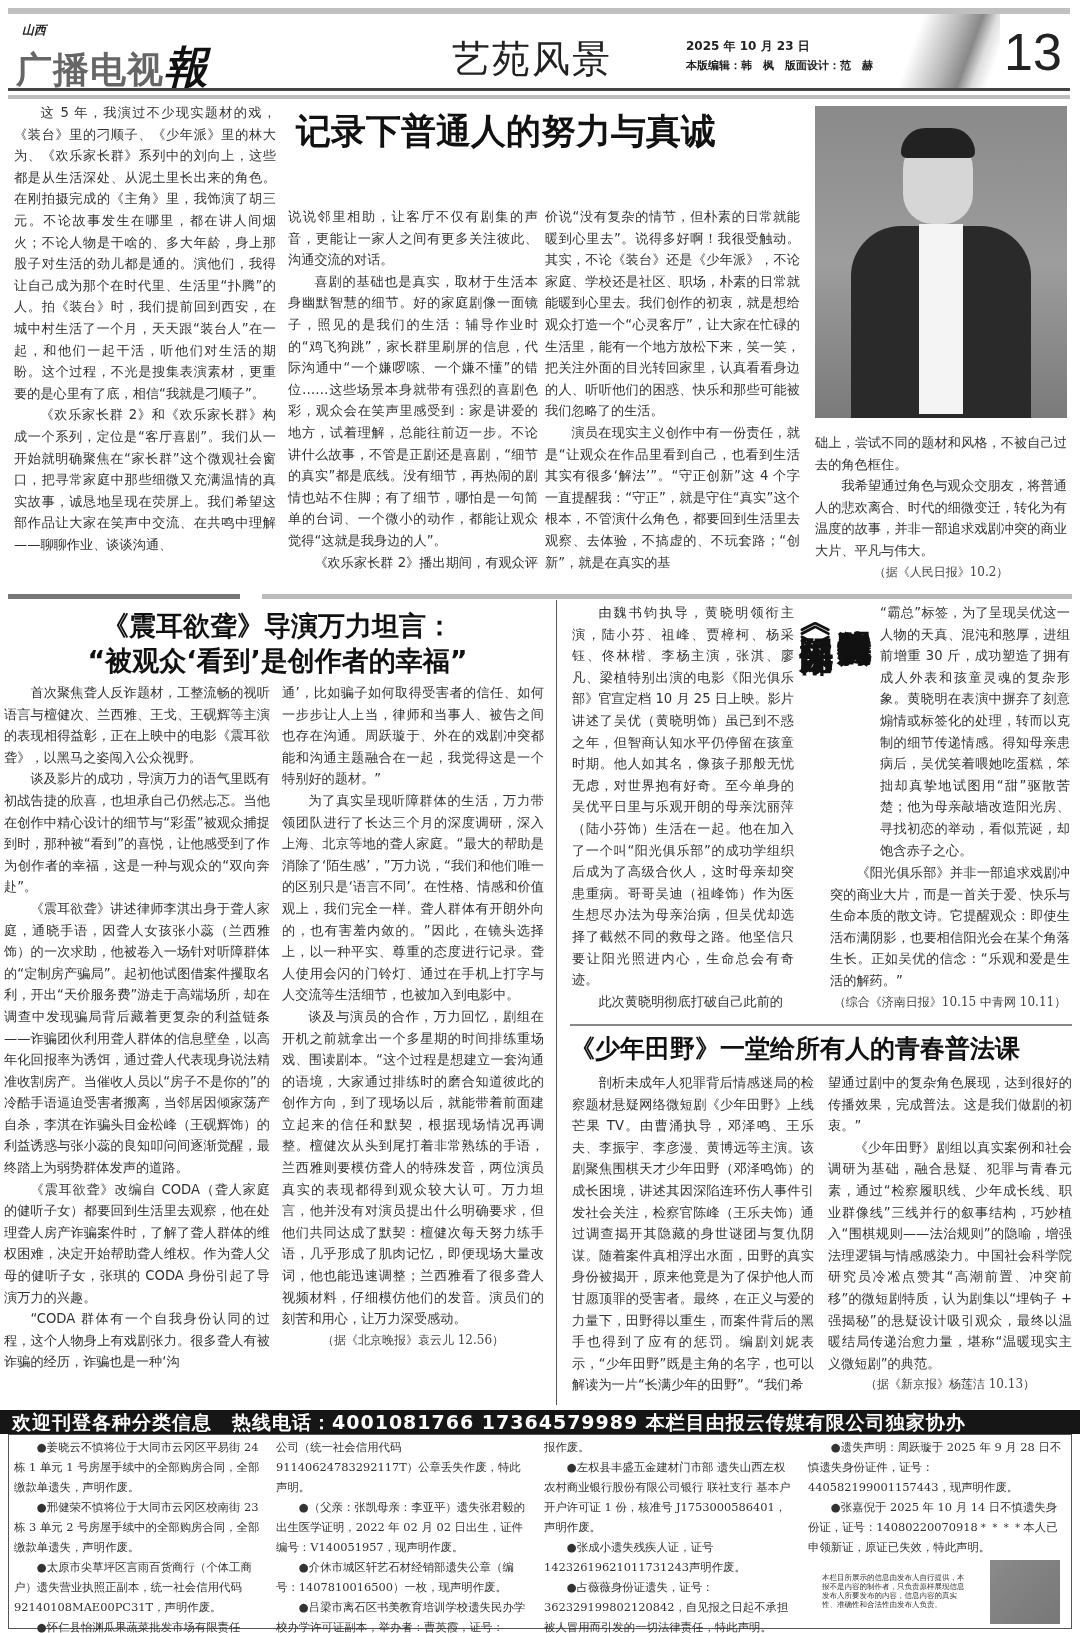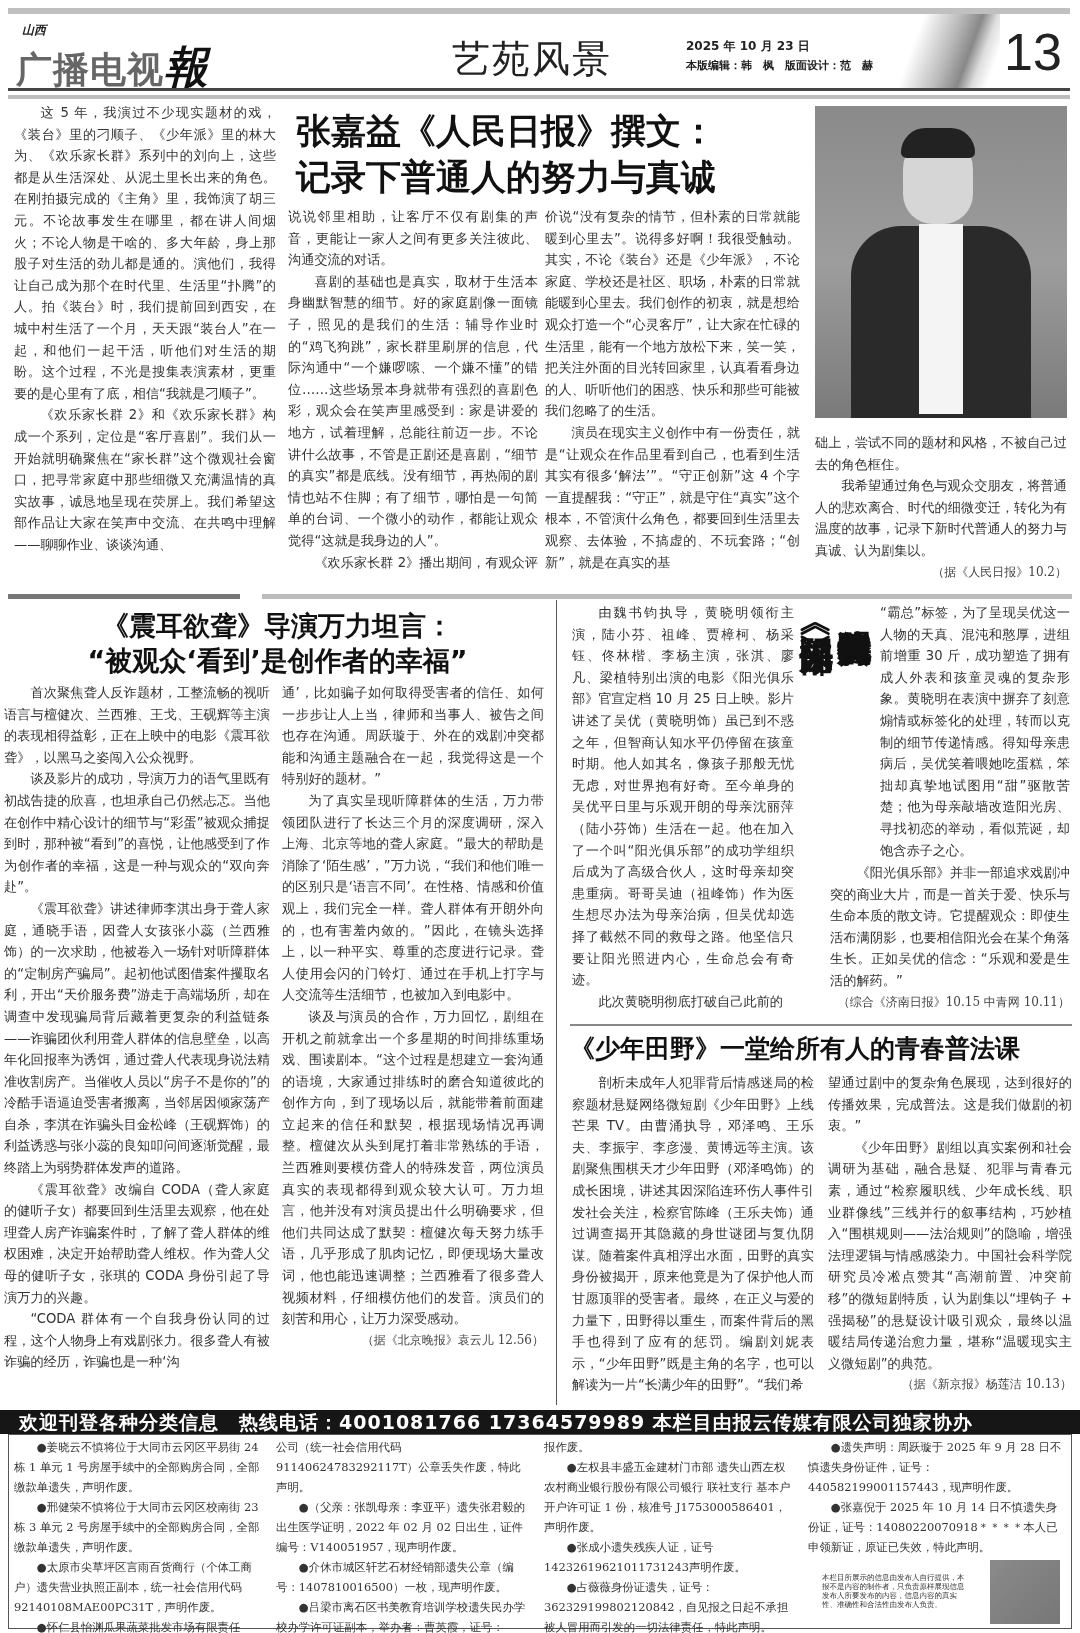--- a/index.html
+++ b/index.html
@@ -14,28 +14,28 @@
 .brand b{color:#111;font-style:italic;font-size:44px}
 .section-title{left:452px;top:34px;font-size:38px;color:#222;letter-spacing:2px}
 .date{left:686px;top:38px;font-size:12px;font-weight:bold}
 .editors{left:686px;top:58px;font-size:11px;font-weight:bold}
 .swoosh{left:880px;top:14px;width:120px;height:76px;background:linear-gradient(110deg,#fff 30%,#bbb 55%,#888 70%,#ddd 80%,#fff 90%)}
 .pagenum{left:1004px;top:22px;font-size:52px;font-family:"Liberation Sans",sans-serif}
 .col{font-size:13.2px;line-height:21.6px;text-align:justify;color:#333}
 .col p{text-indent:2em}
 .col p.noind{text-indent:0}
 .headline{font-weight:bold;color:#111;font-family:"DejaVu Sans",sans-serif}
-.src{text-align:right;font-size:12px;font-family:"DejaVu Serif",serif;color:#444}
+.src{text-align:center;font-size:12px;font-family:"DejaVu Serif",serif;color:#444}
 .photo{left:815px;top:106px;width:252px;height:312px;background:linear-gradient(180deg,#8a8a8a,#9d9d9d 50%,#7a7a7a);overflow:hidden}
 .photo .head{position:absolute;left:88px;top:28px;width:70px;height:90px;border-radius:35px 35px 30px 30px;background:#d6d6d6}
 .photo .hair{position:absolute;left:86px;top:22px;width:74px;height:30px;border-radius:35px 35px 8px 8px;background:#222}
 .photo .suit{position:absolute;left:36px;top:120px;width:180px;height:200px;border-radius:50px 50px 0 0;background:#2a2a2a}
 .photo .shirt{position:absolute;left:104px;top:118px;width:44px;height:190px;background:#f4f4f4}
 .vtitle{writing-mode:vertical-rl;font-weight:bold;color:#111}
-.ad-banner{left:0;top:1410px;width:1080px;height:24px;background:#161616;color:#fff;font-weight:bold;font-size:19px;letter-spacing:1px;line-height:24px;padding-left:19px;white-space:nowrap}
+.ad-banner{left:0;top:1410px;width:1080px;height:24px;background:#161616;color:#fff;font-weight:bold;font-size:19px;letter-spacing:1px;line-height:24px;padding-left:12px;white-space:nowrap}
 .ad-box{left:8px;top:1434px;width:1064px;height:195px;border:1px solid #555}
 .ad-col{font-size:11.4px;line-height:20px;color:#333;font-family:"DejaVu Serif",serif}
 .ad-col p{text-indent:2em}
 .ad-col p.noind{text-indent:0}
 .disclaimer{font-size:7.5px;line-height:9px;color:#333;font-weight:normal}
 .qr{background:linear-gradient(135deg,#8a8a8a,#777);}
 .vline{background:#555;width:1px}
 </style>
 </head>
 <body>
@@ -51,41 +51,40 @@
   <div class="abs pagenum">13</div>
   <div class="abs mh-bot"></div>
 </div>
 
 <div class="abs bar" style="left:8px;top:95px;width:1062px;height:4px"></div>
 <div class="abs col" style="left:14px;top:102px;width:262px">
   <p>这 5 年，我演过不少现实题材的戏，《装台》里的刁顺子、《少年派》里的林大为、《欢乐家长群》系列中的刘向上，这些都是从生活深处、从泥土里长出来的角色。在刚拍摄完成的《主角》里，我饰演了胡三元。不论故事发生在哪里，都在讲人间烟火；不论人物是干啥的、多大年龄，身上那股子对生活的劲儿都是通的。演他们，我得让自己成为那个在时代里、生活里“扑腾”的人。拍《装台》时，我们提前回到西安，在城中村生活了一个月，天天跟“装台人”在一起，和他们一起干活，听他们对生活的期盼。这个过程，不光是搜集表演素材，更重要的是心里有了底，相信“我就是刁顺子”。</p>
   <p>《欢乐家长群 2》和《欢乐家长群》构成一个系列，定位是“客厅喜剧”。我们从一开始就明确聚焦在“家长群”这个微观社会窗口，把寻常家庭中那些细微又充满温情的真实故事，诚恳地呈现在荧屏上。我们希望这部作品让大家在笑声中交流、在共鸣中理解——聊聊作业、谈谈沟通、</p>
 </div>
 <div class="abs headline" style="left:296px;top:108px;width:510px;font-size:35px;line-height:46px">
-  <div>张嘉益《人民日报》撰文：</div>
   <div>记录下普通人的努力与真诚</div>
 </div>
 <div class="abs col" style="left:288px;top:206px;width:250px">
   <p class="noind">说说邻里相助，让客厅不仅有剧集的声音，更能让一家人之间有更多关注彼此、沟通交流的对话。</p>
   <p>喜剧的基础也是真实，取材于生活本身幽默智慧的细节。好的家庭剧像一面镜子，照见的是我们的生活：辅导作业时的“鸡飞狗跳”，家长群里刷屏的信息，代际沟通中“一个嫌啰嗦、一个嫌不懂”的错位……这些场景本身就带有强烈的喜剧色彩，观众会在笑声里感受到：家是讲爱的地方，试着理解，总能往前迈一步。不论讲什么故事，不管是正剧还是喜剧，“细节的真实”都是底线。没有细节，再热闹的剧情也站不住脚；有了细节，哪怕是一句简单的台词、一个微小的动作，都能让观众觉得“这就是我身边的人”。</p>
   <p>《欢乐家长群 2》播出期间，有观众评</p>
 </div>
 <div class="abs col" style="left:545px;top:206px;width:255px">
   <p class="noind">价说“没有复杂的情节，但朴素的日常就能暖到心里去”。说得多好啊！我很受触动。其实，不论《装台》还是《少年派》，不论家庭、学校还是社区、职场，朴素的日常就能暖到心里去。我们创作的初衷，就是想给观众打造一个“心灵客厅”，让大家在忙碌的生活里，能有一个地方放松下来，笑一笑，把关注外面的目光转回家里，认真看看身边的人、听听他们的困惑、快乐和那些可能被我们忽略了的生活。</p>
   <p>演员在现实主义创作中有一份责任，就是“让观众在作品里看到自己，也看到生活其实有很多‘解法’”。“守正创新”这 4 个字一直提醒我：“守正”，就是守住“真实”这个根本，不管演什么角色，都要回到生活里去观察、去体验，不搞虚的、不玩套路；“创新”，就是在真实的基</p>
 </div>
 <div class="abs photo">
   <div class="suit"></div>
   <div class="shirt"></div>
   <div class="head"></div>
   <div class="hair"></div>
 </div>
 <div class="abs col" style="left:815px;top:432px;width:252px">
   <p class="noind">础上，尝试不同的题材和风格，不被自己过去的角色框住。</p>
-  <p>我希望通过角色与观众交朋友，将普通人的悲欢离合、时代的细微变迁，转化为有温度的故事，记录下新时代普通人的努力与真诚、认为剧集以。</p>
+  <p>我希望通过角色与观众交朋友，将普通人的悲欢离合、时代的细微变迁，转化为有温度的故事，并非一部追求戏剧冲突的商业大片、平凡与伟大。</p>
   <div class="src">（据《人民日报》10.2）</div>
 </div>
 
 <div class="abs" style="left:8px;top:594px;width:232px;height:5px;background:#777"></div>
 <div class="abs" style="left:262px;top:594px;width:810px;height:5px;background:#bbb"></div>
 <div class="abs headline" style="left:0;top:608px;width:555px;text-align:center;font-size:27px;line-height:35px">
   <div>《震耳欲聋》导演万力坦言：</div>
   <div>“被观众‘看到’是创作者的幸福”</div>
 </div>
 <div class="abs col" style="left:4px;top:682px;width:266px">

